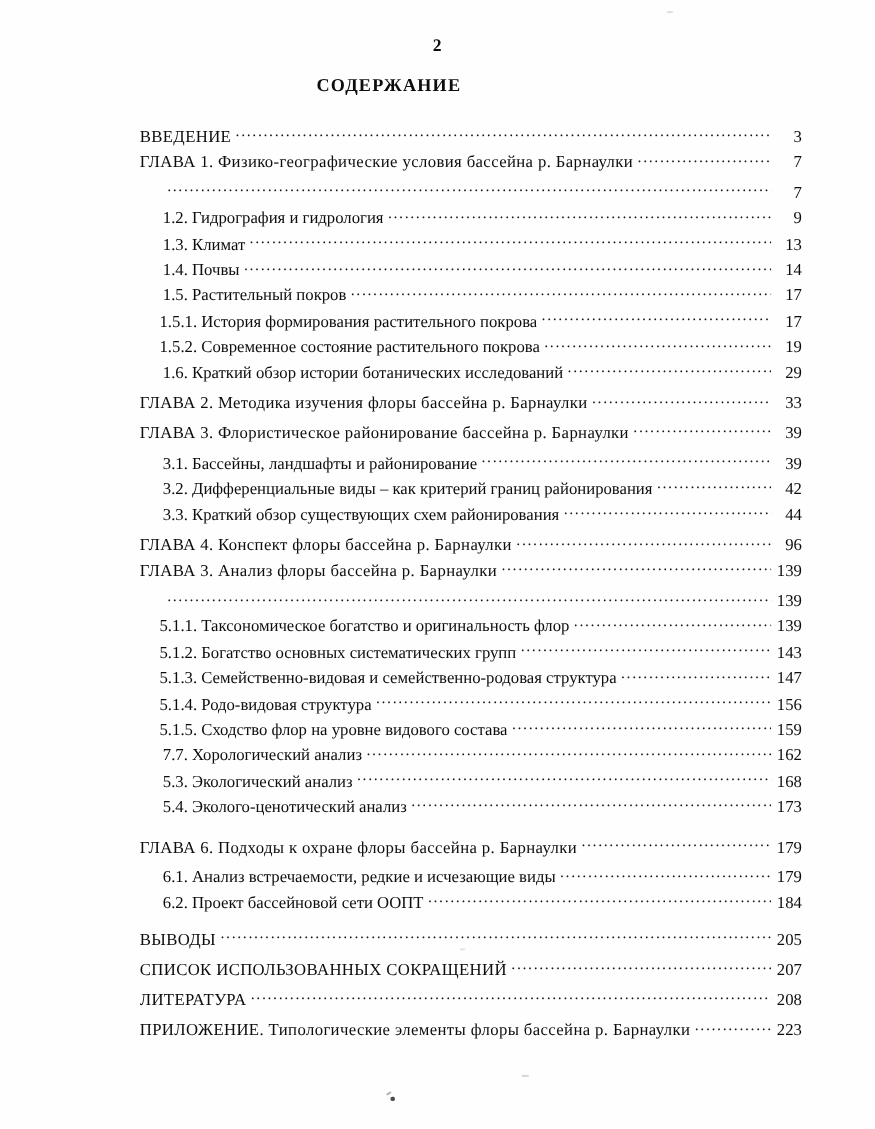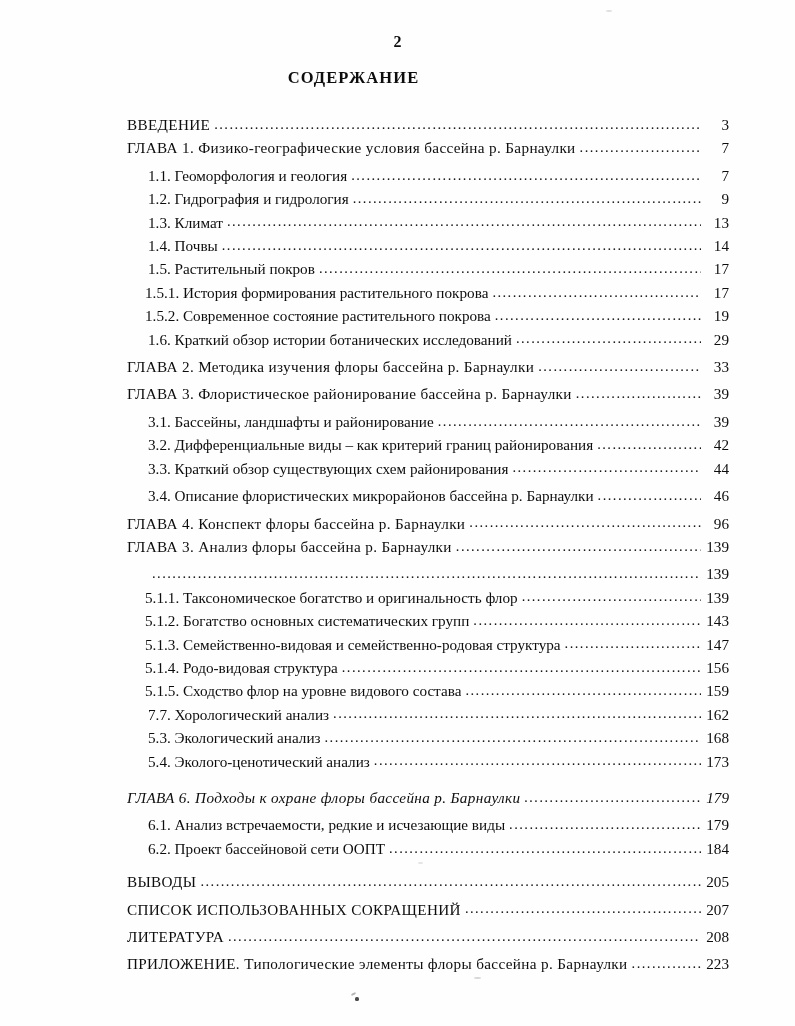--- a/index.html
+++ b/index.html
@@ -50,21 +50,21 @@
   
   .toc {
     position: absolute;
     top: 113px;
     left: 127px;
     width: 602px;
   }
 
   .toc-row {
     display: flex;
-    align-items: flex-end;
+    align-items: center;
     font-size: 15.2px;
     line-height: 23.4px;
     white-space: nowrap;
   }
 
   .toc-label {
     flex: 0 1 auto;
     overflow: hidden;
   }
 
@@ -95,21 +95,21 @@
   }
 
   
   .lvl-0 { padding-left: 0px; }
   .lvl-1 { padding-left: 21px; }
   .lvl-2 { padding-left: 18px; font-family: Liberation Serif, serif; }
 
   
   .gap-sm { margin-top: 4px; }
   .gap-md { margin-top: 10px; }
-  .gap-lg { margin-top: 13px; font-style: italic; }
+  .gap-lg { margin-top: 13px; }
 
   
   .caps { letter-spacing: 0.35px; }
 
   
   .speck {
     position: absolute;
     background: #2b2b2b;
     border-radius: 40%;
     opacity: 0.85;
@@ -134,21 +134,20 @@
         <span class="toc-label caps">ВВЕДЕНИЕ</span>
         <span class="toc-leader"></span>
         <span class="toc-page">3</span>
       </div>
       <div class="toc-row lvl-0">
         <span class="toc-label caps">ГЛАВА 1. Физико-географические условия бассейна р. Барнаулки</span>
         <span class="toc-leader"></span>
         <span class="toc-page">7</span>
       </div>
       <div class="toc-row lvl-1 gap-sm">
-        <span class="toc-label">1.1. Геоморфология и геология</span>
         <span class="toc-leader"></span>
         <span class="toc-page">7</span>
       </div>
       <div class="toc-row lvl-1">
         <span class="toc-label">1.2. Гидрография и гидрология</span>
         <span class="toc-leader"></span>
         <span class="toc-page">9</span>
       </div>
       <div class="toc-row lvl-1">
         <span class="toc-label">1.3. Климат</span>
@@ -197,25 +196,20 @@
       </div>
       <div class="toc-row lvl-1">
         <span class="toc-label">3.2. Дифференциальные виды – как критерий границ районирования</span>
         <span class="toc-leader"></span>
         <span class="toc-page">42</span>
       </div>
       <div class="toc-row lvl-1">
         <span class="toc-label">3.3. Краткий обзор существующих схем районирования</span>
         <span class="toc-leader"></span>
         <span class="toc-page">44</span>
-      </div>
-      <div class="toc-row lvl-1 gap-sm">
-        <span class="toc-label">3.4. Описание флористических микрорайонов бассейна р. Барнаулки</span>
-        <span class="toc-leader"></span>
-        <span class="toc-page">46</span>
       </div>
       <div class="toc-row lvl-0 gap-sm">
         <span class="toc-label caps">ГЛАВА 4. Конспект флоры бассейна р. Барнаулки</span>
         <span class="toc-leader"></span>
         <span class="toc-page">96</span>
       </div>
       <div class="toc-row lvl-0">
         <span class="toc-label caps">ГЛАВА 3. Анализ флоры бассейна р. Барнаулки</span>
         <span class="toc-leader"></span>
         <span class="toc-page">139</span>

